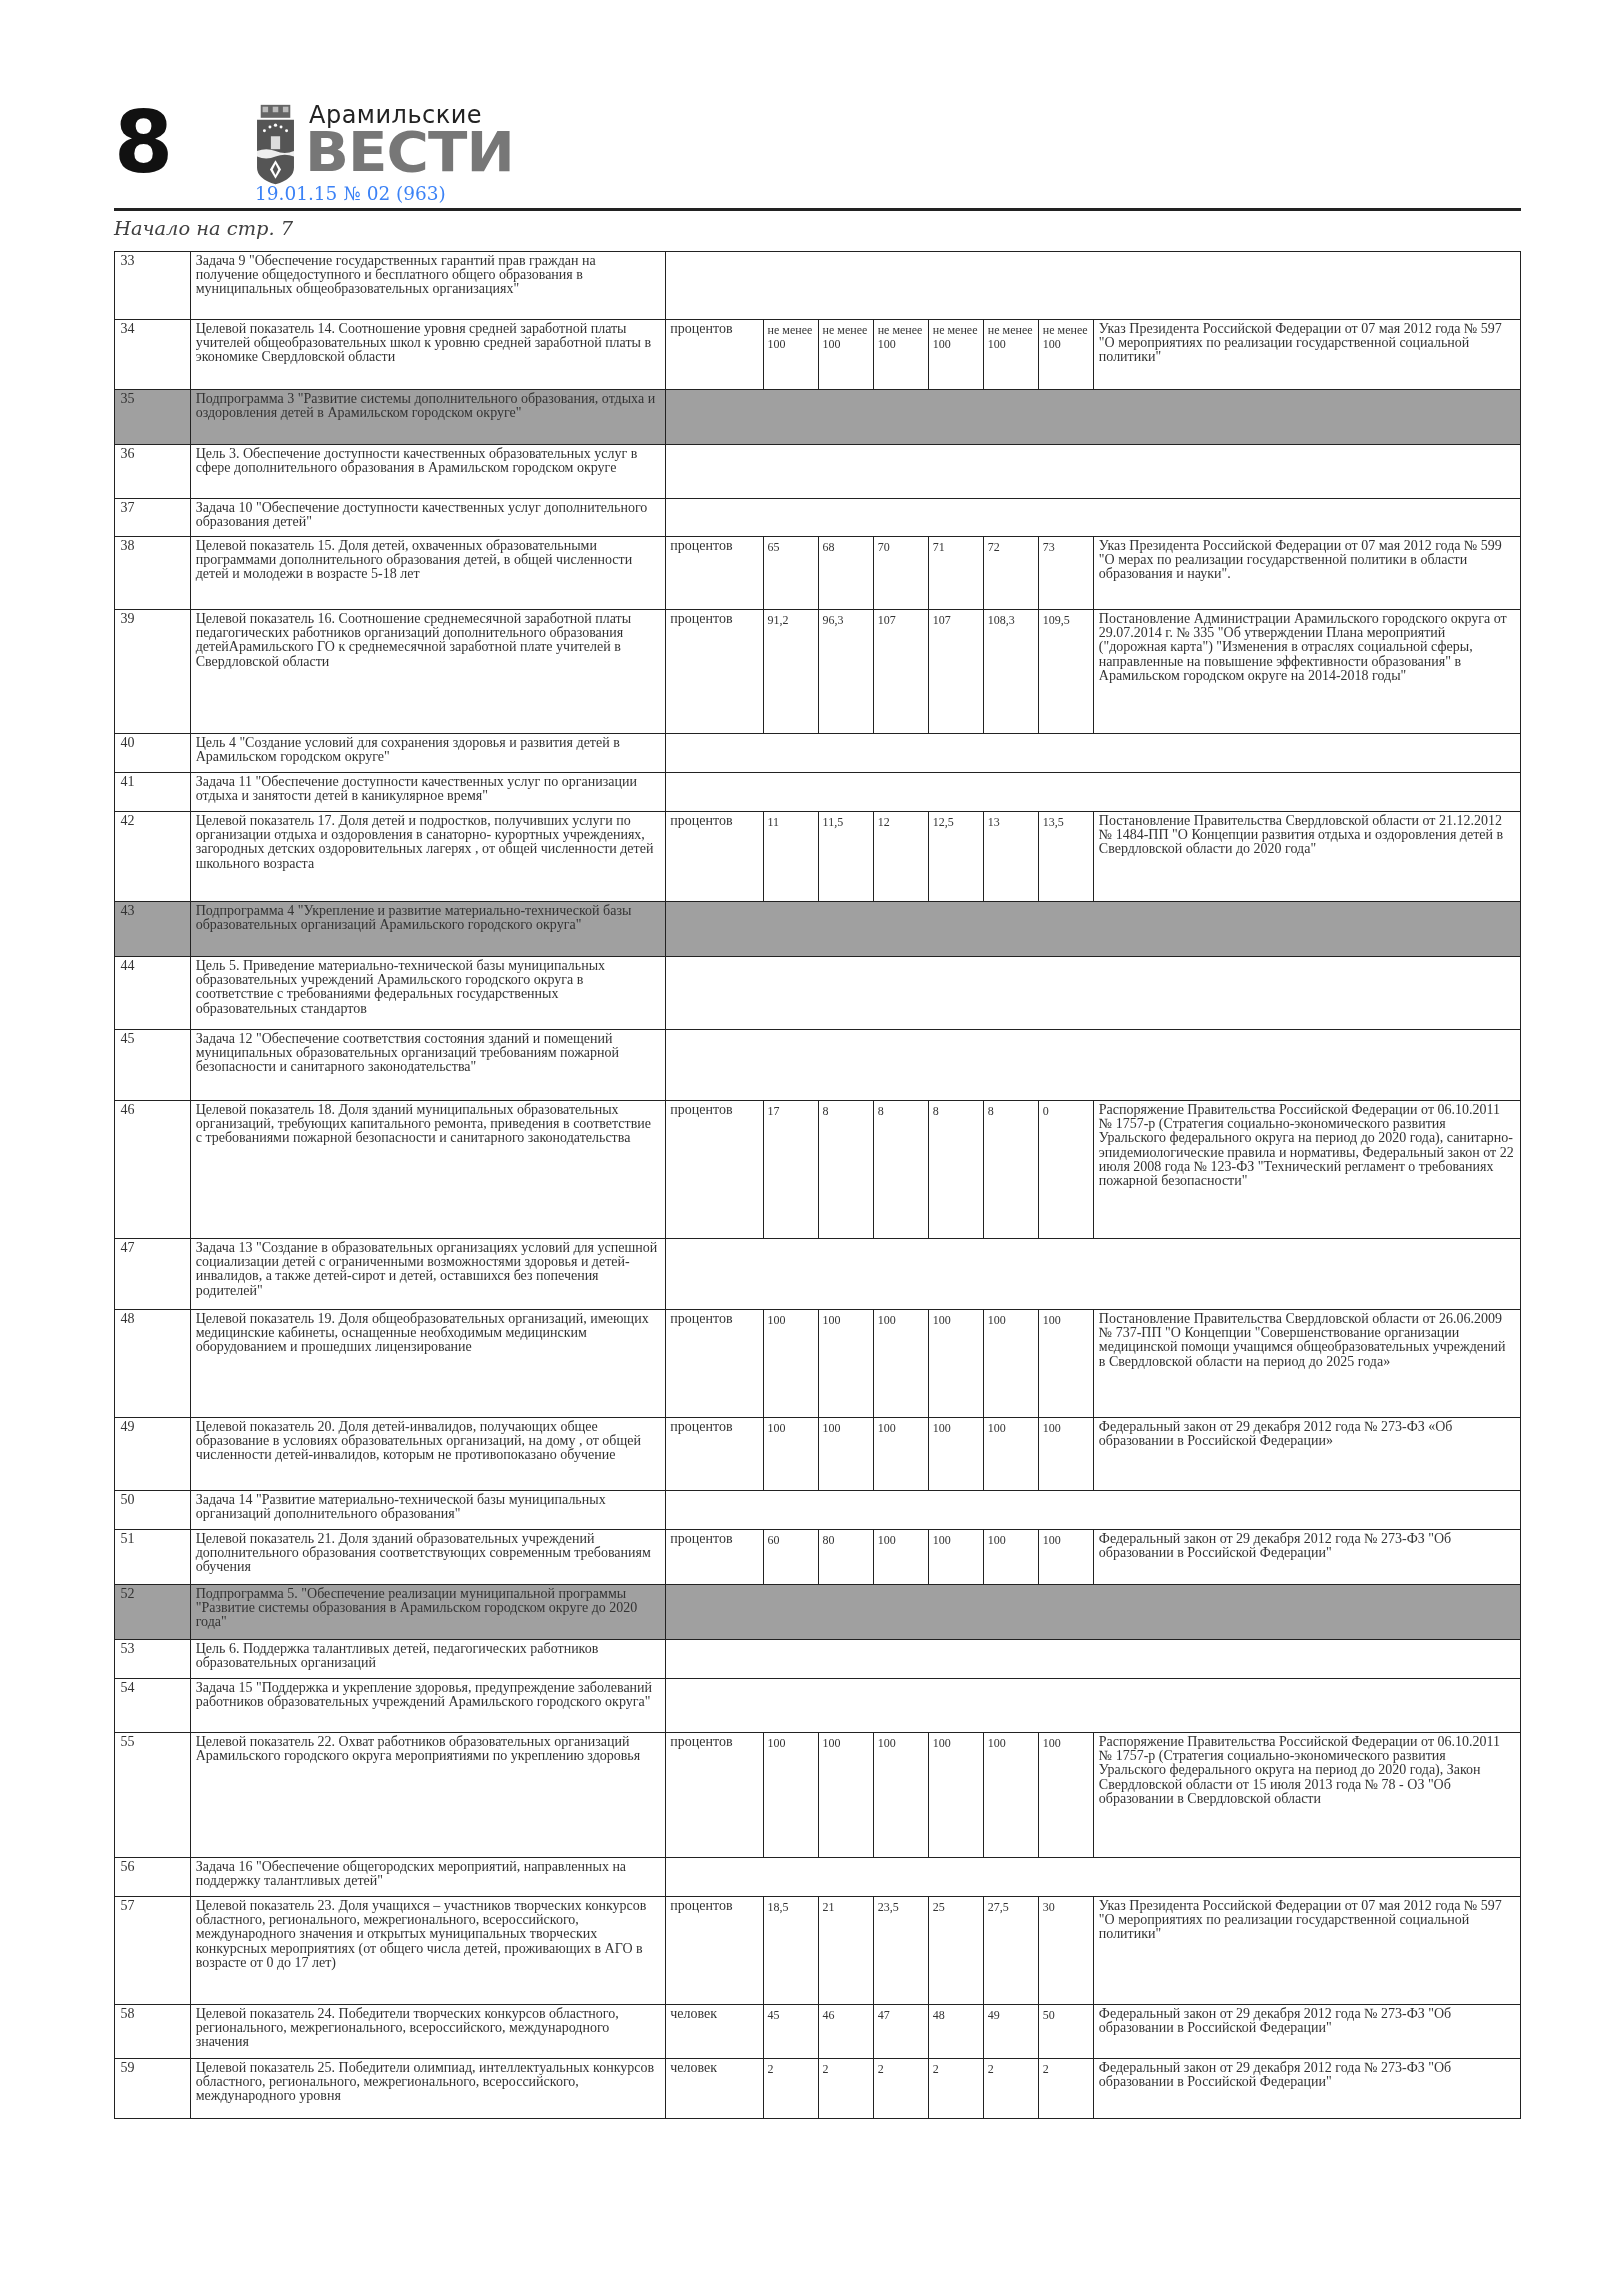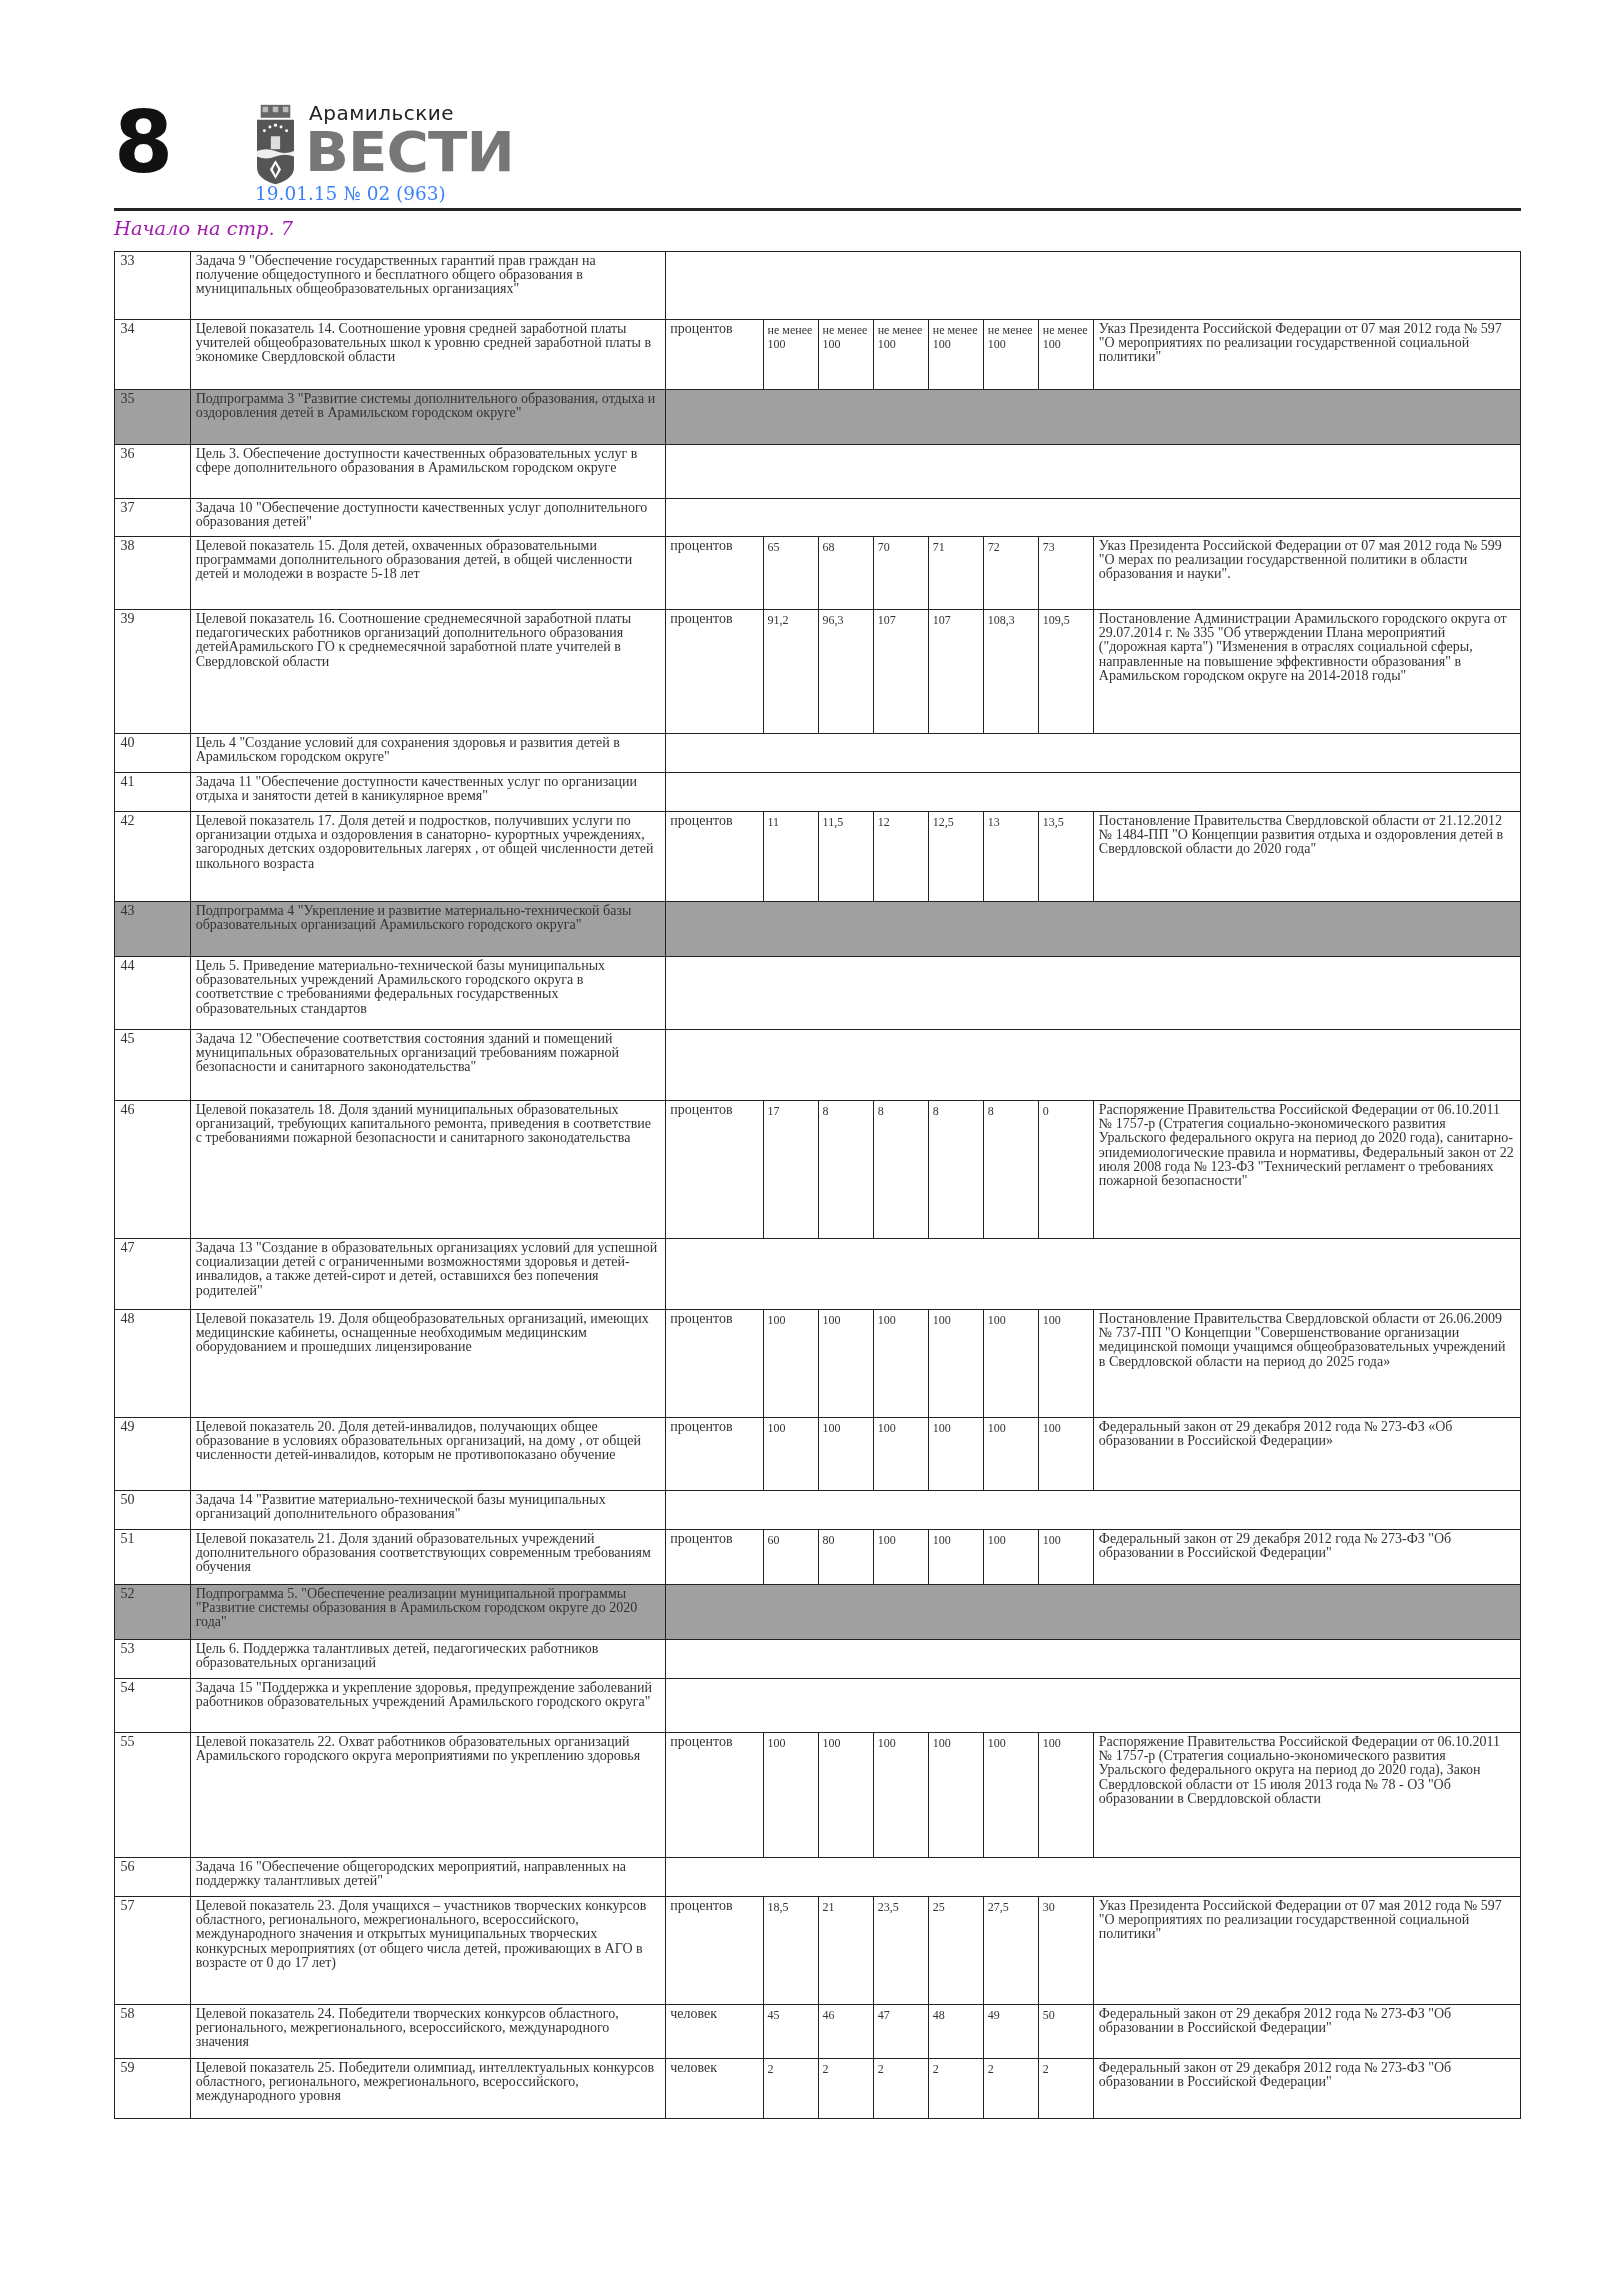--- a/index.html
+++ b/index.html
@@ -1,24 +1,24 @@
 <!DOCTYPE html>
 <html style="font-size:14.8px"><head>
 <meta charset="utf-8">
 <style>
   html, body { margin:0; padding:0; background:#ffffff; }
   body { width:1619px; height:2290px; position:relative; font-family:"Liberation Serif", serif; color:#2a2a2a; }
   .page-number { position:absolute; left:114px; top:100px; font-family:"DejaVu Sans", sans-serif; font-weight:bold; font-size:85px; line-height:1; color:#111; letter-spacing:-1.8px; }
   .logo { position:absolute; left:255px; top:103px; width:212px; height:89px; }
   .crest { position:absolute; left:0; top:0; width:41px; height:85px; }
-  .brand-top { position:absolute; left:54px; top:-1.8px; font-family:"DejaVu Sans", sans-serif; font-size:20px; color:#222; letter-spacing:0.5px; }
+  .brand-top { position:absolute; left:54px; top:-1.8px; font-family:"DejaVu Sans", sans-serif; font-size:24px; color:#222; letter-spacing:0.5px; }
   .brand-main { position:absolute; left:50px; top:22px; font-family:"DejaVu Sans", sans-serif; font-weight:bold; font-size:55px; line-height:55px; color:#777; letter-spacing:-0.9px; transform:scaleX(1.05); transform-origin:left; }
   .issue { position:absolute; left:255px; top:183px; font-family:"DejaVu Serif", serif; font-size:18.5px; color:#3b82f6; }
   .rule { position:absolute; left:114px; top:208px; width:1407px; height:2.8px; background:#222; }
-  .continued { position:absolute; left:114px; top:217px; font-family:"DejaVu Serif", serif; font-style:italic; font-size:19.4px; color:#a21caf; }
+  .continued { position:absolute; left:114px; top:217px; font-family:"DejaVu Serif", serif; font-style:italic; font-size:19.4px; color:#404040; }
   table.main { position:absolute; left:114px; top:251px; width:1407px; border-collapse:collapse; table-layout:fixed; }
   table.main td { border:1.8px solid #222; vertical-align:top; font-size:14px; line-height:14.3px; padding:1.8px 4.6px 0.9px 4.6px; color:#333; }
   table.main td.num { padding-left:5.5px; }
   table.main td.val { font-size:12px; line-height:14px; padding:2.8px 3.7px; }
   table.main td.unit { font-size:14px; }
   table.main td.basis { font-size:14px; }
   tr.sub td { background:#a0a0a0; }
 </style>
 </head>
 <body>

